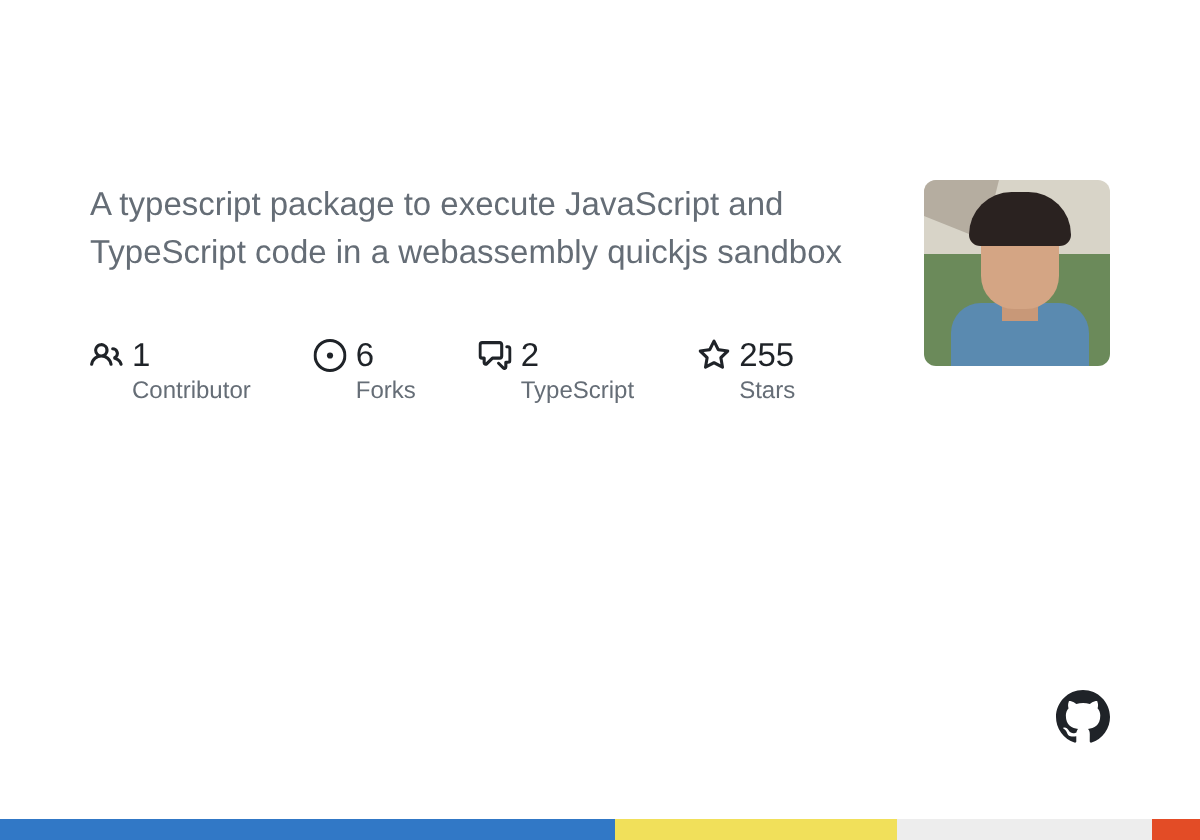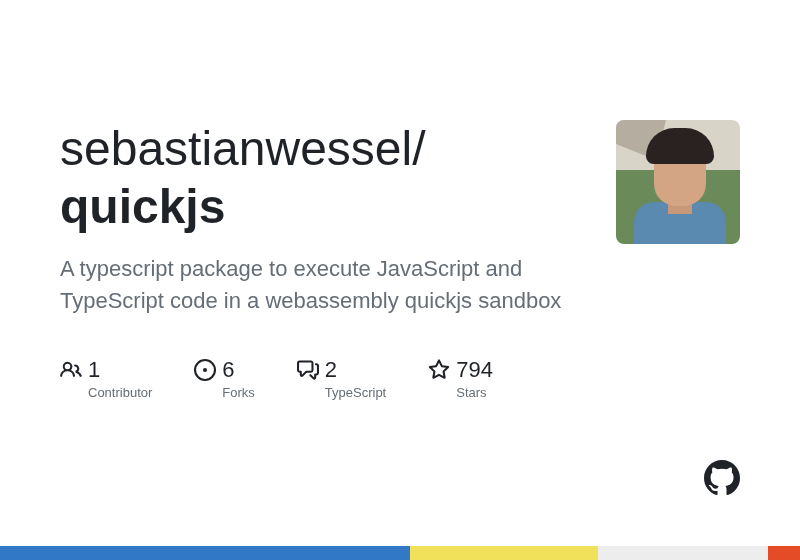--- a/index.html
+++ b/index.html
@@ -60,21 +60,21 @@
       display: inline-flex;
       align-items: center;
       justify-content: center;
     }
     .stat-icon svg {
       width: 22px;
       height: 22px;
       fill: #1f2328;
     }
     .stat-label {
-      font-size: 13px;
+      font-size: 16px;
       color: #656d76;
       margin-top: 2px;
       margin-left: 28px;
     }
     .avatar {
       position: absolute;
       top: 120px;
       right: 60px;
       width: 124px;
       height: 124px;
@@ -156,24 +156,20 @@
     }
     .bar-blue { background: #3178c6; flex: 0 0 410px; }
     .bar-yellow { background: #f1e05a; flex: 0 0 188px; }
     .bar-gray { background: #ededed; flex: 0 0 170px; }
     .bar-red { background: #e34c26; flex: 0 0 32px; }
   </style>
 </head>
 <body>
 
 <div class="container">
-  <h1 class="title">
-    <span class="owner">sebastianwessel</span><span class="owner">/</span><br>
-    <span class="repo">quickjs</span>
-  </h1>
   <p class="description">A typescript package to execute JavaScript and TypeScript code in a webassembly quickjs sandbox</p>
 
   <div class="stats">
     <div class="stat">
       <div class="stat-top">
         <span class="stat-icon">
           <svg viewBox="0 0 16 16">
               <path d="M2 5.5a3.5 3.5 0 1 1 5.898 2.549 5.508 5.508 0 0 1 3.034 4.084.75.75 0 1 1-1.482.235 4 4 0 0 0-7.9 0 .75.75 0 0 1-1.482-.236A5.507 5.507 0 0 1 3.102 8.05 3.493 3.493 0 0 1 2 5.5ZM11 4a3.001 3.001 0 0 1 2.22 5.018 5.01 5.01 0 0 1 2.56 3.012.749.749 0 0 1-.885.954.752.752 0 0 1-.549-.514 3.507 3.507 0 0 0-2.522-2.372.75.75 0 0 1-.574-.73v-.352a.75.75 0 0 1 .416-.672A1.5 1.5 0 0 0 11 5.5.75.75 0 0 1 11 4Zm-5.5-.5a2 2 0 1 0-.001 3.999A2 2 0 0 0 5.5 3.5Z"></path>
             </svg>
         </span>
@@ -207,21 +203,21 @@
       <div class="stat-label">TypeScript</div>
     </div>
 
     <div class="stat">
       <div class="stat-top">
         <span class="stat-icon">
           <svg viewBox="0 0 16 16">
               <path d="M8 .25a.75.75 0 0 1 .673.418l1.882 3.815 4.21.612a.75.75 0 0 1 .416 1.279l-3.046 2.97.719 4.192a.751.751 0 0 1-1.088.791L8 12.347l-3.766 1.98a.75.75 0 0 1-1.088-.79l.72-4.194L.818 6.374a.75.75 0 0 1 .416-1.28l4.21-.611L7.327.668A.75.75 0 0 1 8 .25Zm0 2.445L6.615 5.5a.75.75 0 0 1-.564.41l-3.097.45 2.24 2.184a.75.75 0 0 1 .216.664l-.528 3.084 2.769-1.456a.75.75 0 0 1 .698 0l2.77 1.456-.53-3.084a.75.75 0 0 1 .216-.664l2.24-2.183-3.096-.45a.75.75 0 0 1-.564-.41L8 2.694Z"></path>
             </svg>
         </span>
-        <span>794</span>
+        <span>255</span>
       </div>
       <div class="stat-label">Stars</div>
     </div>
 
   </div>
 
   <div class="avatar">
     <div class="avatar-inner">
       <div class="avatar-umbrella"></div>
       <div class="avatar-shirt"></div>

